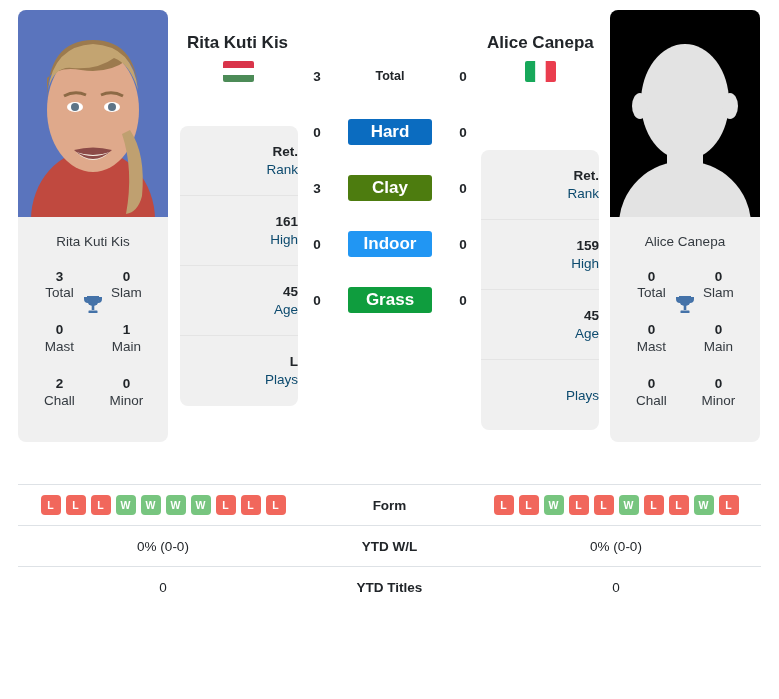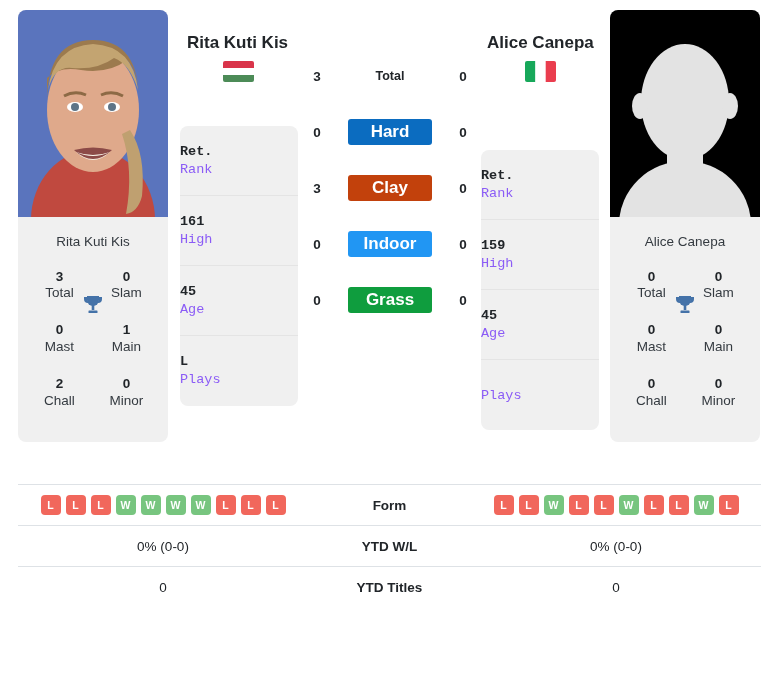--- a/index.html
+++ b/index.html
@@ -83,36 +83,35 @@
     background: #f0f0f0;
     border-radius: 8px;
     overflow: hidden;
   }
   .rank-card.left  { left: 180px; top: 126px; }
   .rank-card.right { left: 481px; top: 150px; }
   .rank-row {
     height: 70px;
     display: flex;
     flex-direction: column;
-    align-items: flex-start;
+    align-items: flex-end;
     justify-content: center;
     border-bottom: 1px solid #e4e4e4;
-    font-family: Liberation Mono, monospace;
   }
   .rank-row:last-child { border-bottom: none; }
   .rank-val {
     font-size: 13.5px;
     font-weight: bold;
     color: #212529;
     line-height: 1.3;
     min-height: 1px;
   }
   .rank-lbl {
     font-size: 13.5px;
-    color: #8b5cf6;
+    color: #0c4a6e;
     line-height: 1.3;
   }
 
   
   .name-head {
     position: absolute;
     top: 33px;
     font-size: 17px;
     font-weight: bold;
     color: #212529;
@@ -352,21 +351,21 @@
       </div>
 
       <div class="surf-row">
         <div class="surf-num">0</div>
         <div class="surf-pill" id="pill-hard" style="background: rgb(11, 108, 192);">Hard</div>
         <div class="surf-num">0</div>
       </div>
 
       <div class="surf-row">
         <div class="surf-num">3</div>
-        <div class="surf-pill" id="pill-clay" style="background: #c2410c;">Clay</div>
+        <div class="surf-pill" id="pill-clay" style="background: #4d7c0f;">Clay</div>
         <div class="surf-num">0</div>
       </div>
 
       <div class="surf-row">
         <div class="surf-num">0</div>
         <div class="surf-pill" id="pill-indoor" style="background: rgb(33, 150, 243);">Indoor</div>
         <div class="surf-num">0</div>
       </div>
 
       <div class="surf-row">

